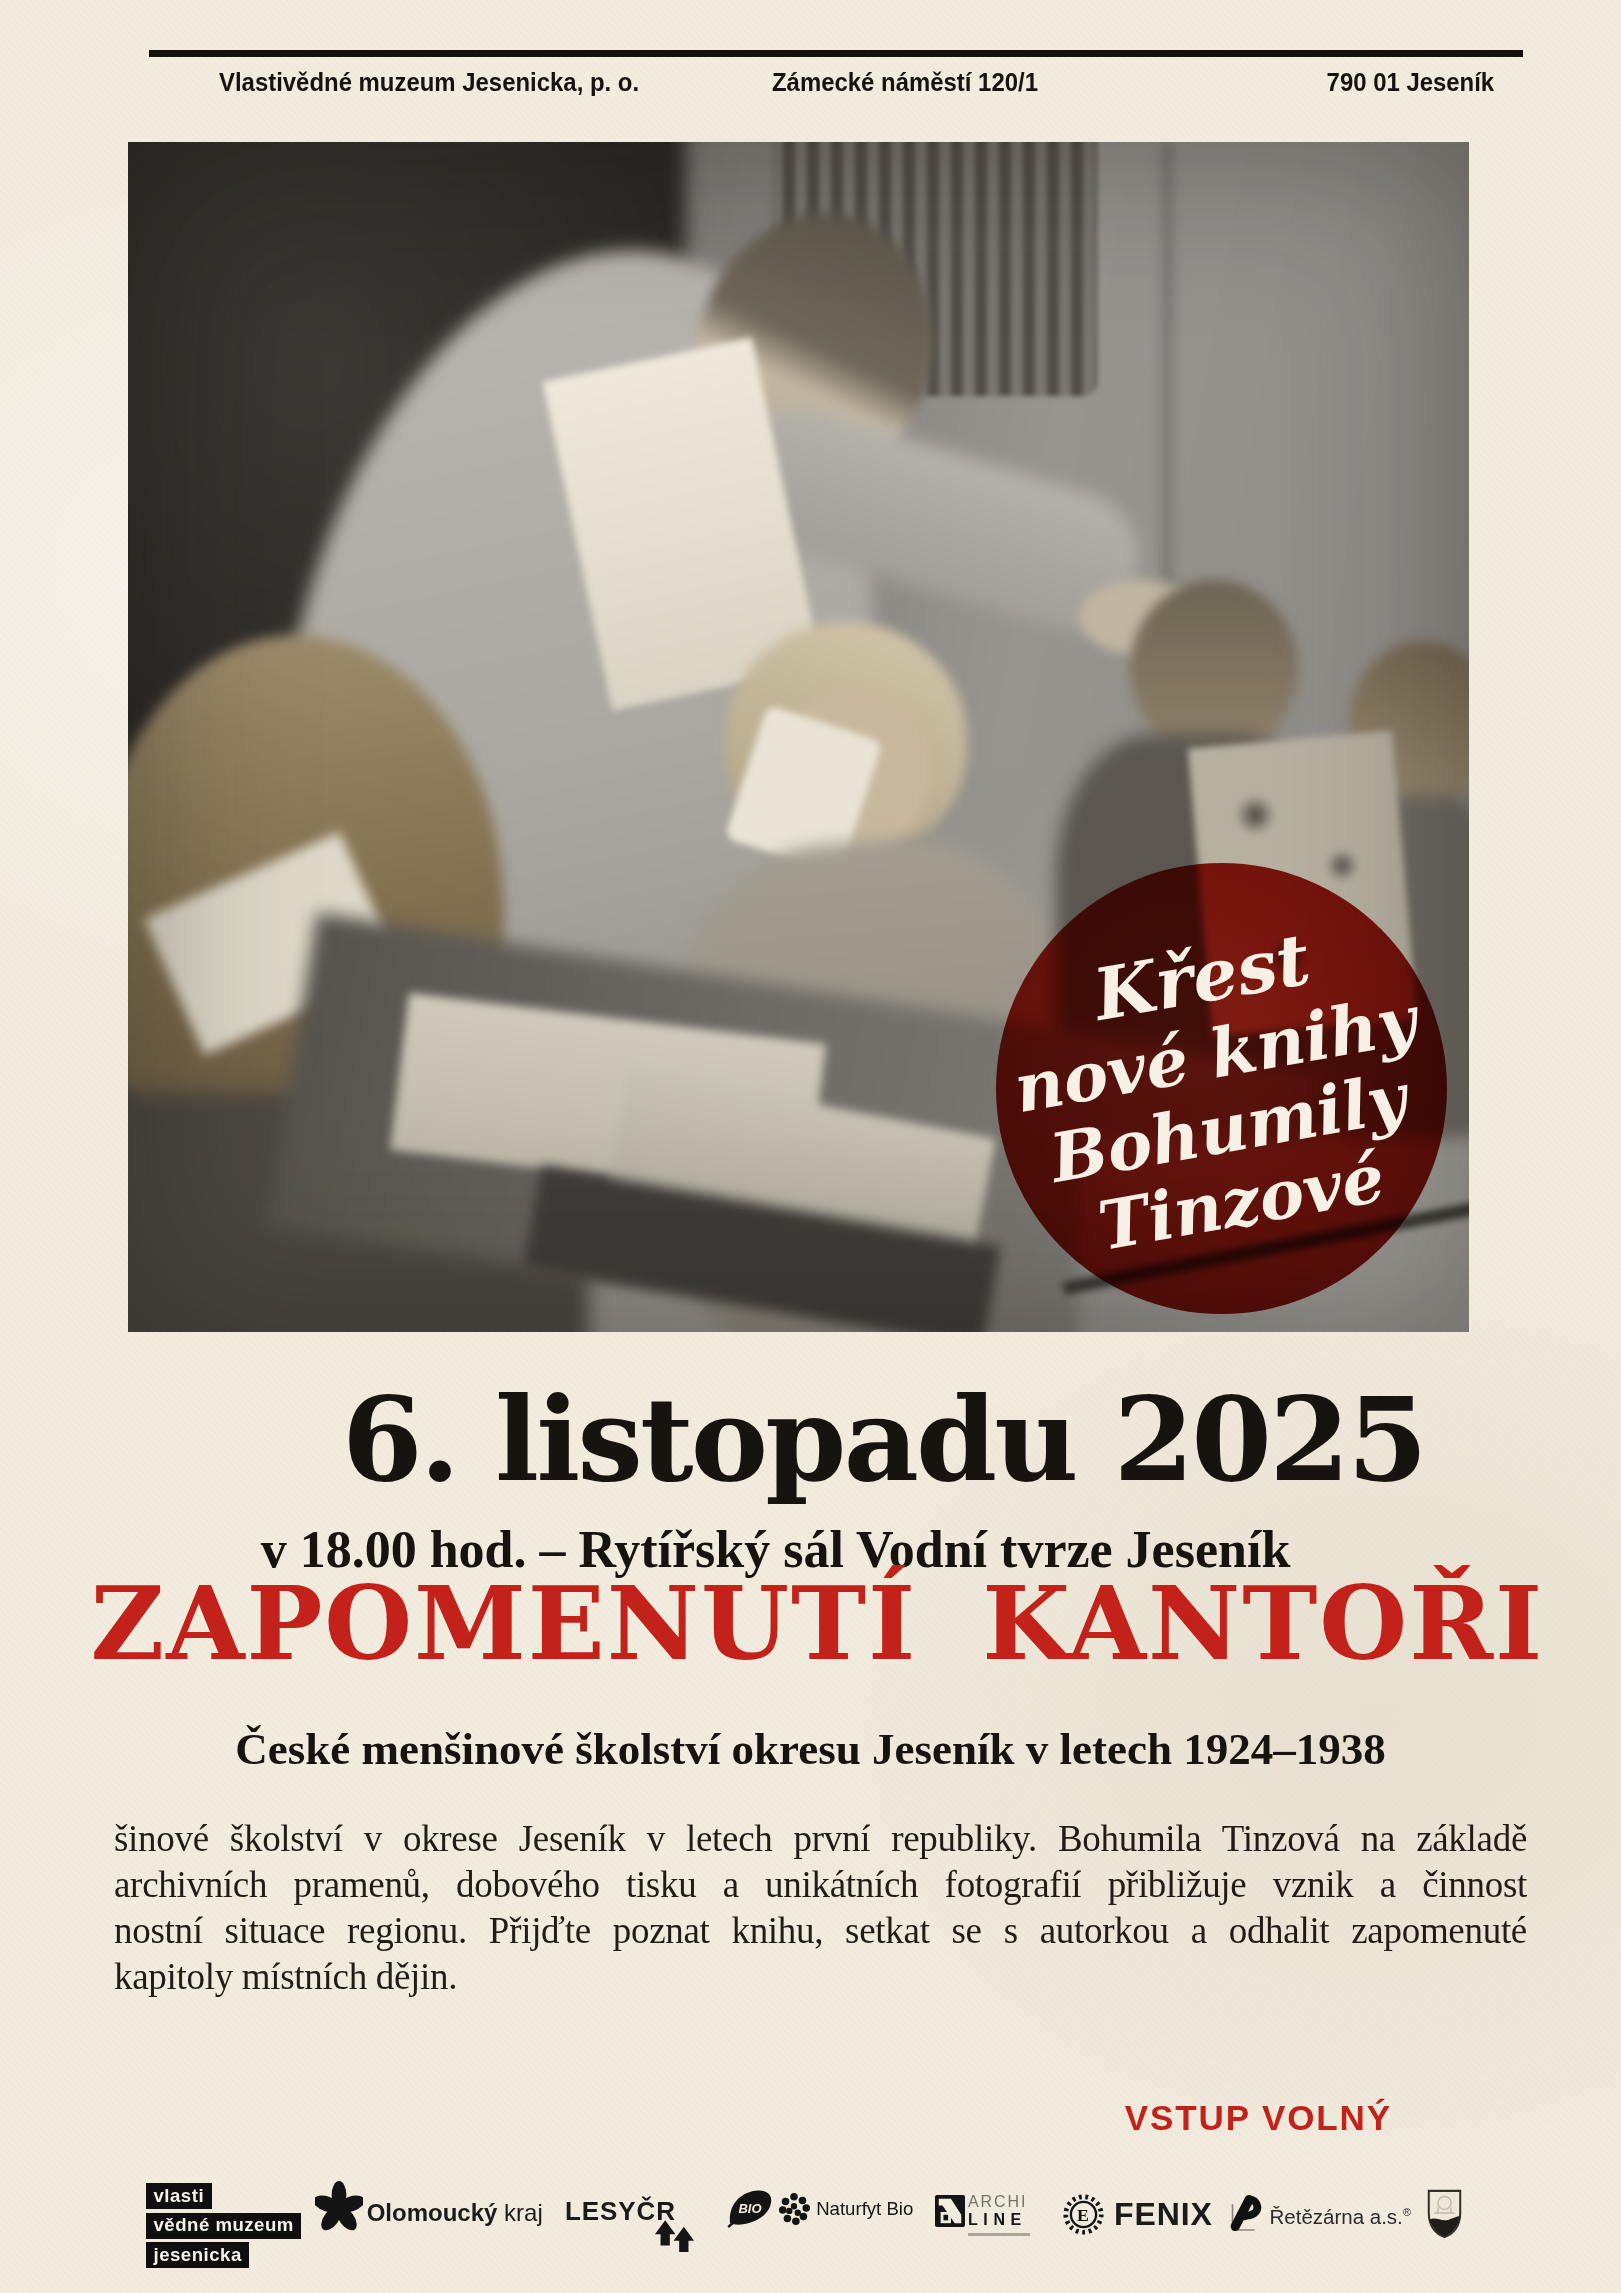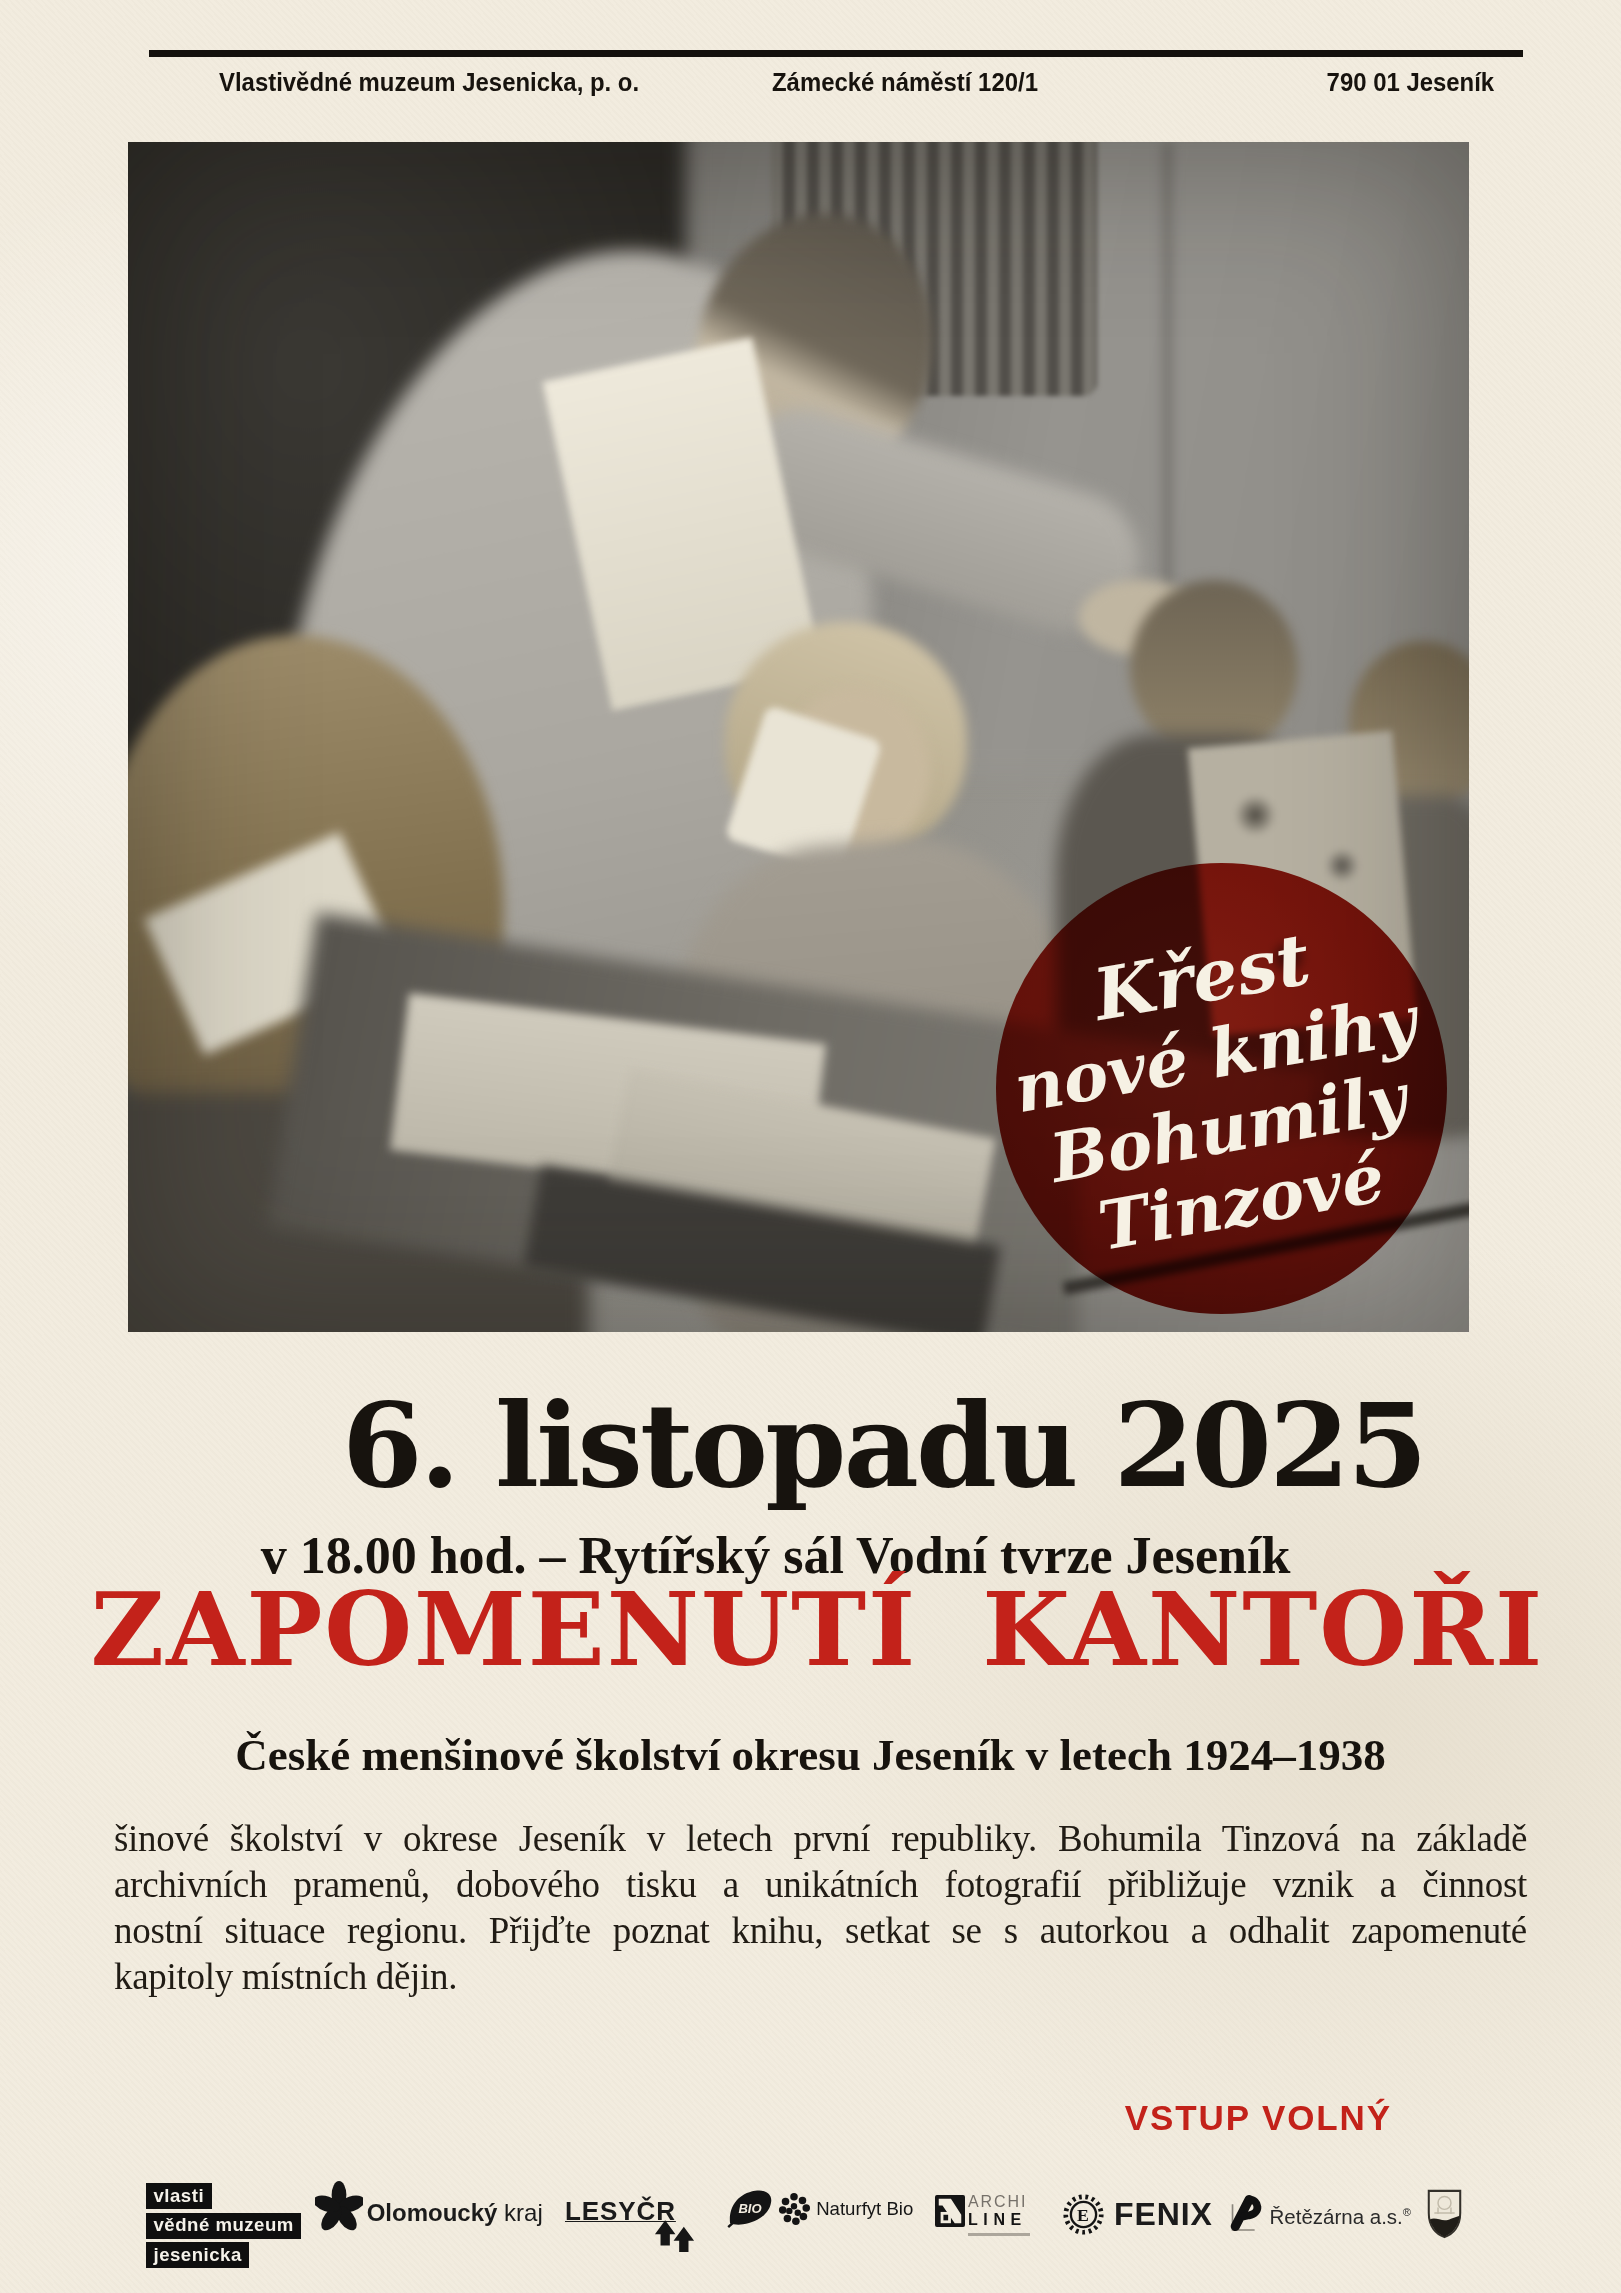--- a/index.html
+++ b/index.html
@@ -26,21 +26,21 @@
   .vignette{position:absolute;inset:0;box-shadow:inset 0 0 177px rgba(24,21,17,.42);}
   .badge-circle{position:absolute;left:868px;top:721px;width:451px;height:451px;border-radius:50%;
     background:radial-gradient(circle at 42% 38%, #b62a1d 0%, #a01a10 55%, #8a130b 100%);
     mix-blend-mode:multiply;}
   .badge-text{position:absolute;left:868px;top:721px;width:451px;height:451px;display:flex;
     flex-direction:column;align-items:center;justify-content:center;transform:rotate(-10deg);
     font-family:"DejaVu Serif",serif;font-weight:bold;font-style:italic;color:#f6f1e4;
     font-size:67px;line-height:1.12;text-align:center;}
   .badge-text div:first-child{font-size:71px;}
   
-  .center-line{position:absolute;left:98px;right:98px;text-align:center;white-space:nowrap;color:#17130e;margin-top:6px;}
+  .center-line{position:absolute;left:98px;right:98px;text-align:center;white-space:nowrap;color:#17130e;}
   .date{top:1370px;font-family:"DejaVu Serif",serif;font-weight:bold;font-size:116px;line-height:1.2;
     letter-spacing:-2.8px;transform:translateX(73px);}
   .venue{top:1520px;font-weight:bold;font-size:52px;transform:translateX(-35px);}
   .title{top:1573px;font-family:"DejaVu Serif",serif;font-weight:bold;font-size:101px;line-height:1;
     color:#c3221a;letter-spacing:1.9px;word-spacing:28px;transform:translateX(-7.5px);}
   .subtitle{top:1723px;font-weight:bold;font-size:45px;}
   .body-block{position:absolute;left:114px;top:1816px;width:1413px;font-size:37px;line-height:46px;
     color:#211c15;letter-spacing:-0.3px;}
   .body-block .bl{text-align:justify;text-align-last:justify;}
   .body-block .bl.last{text-align-last:left;}
@@ -48,21 +48,21 @@
   .entry{position:absolute;right:229px;top:2098px;font-family:"Liberation Sans",sans-serif;
     font-weight:bold;font-size:35px;letter-spacing:1.9px;color:#c3221a;}
   
   .sponsor{position:absolute;color:#1b1b1b;font-family:"Liberation Sans",sans-serif;white-space:nowrap;}
   .museum{left:146px;top:2183px;}
   .m-row{display:table;background:#0f0f0f;color:#f5f2ea;font-weight:bold;font-size:18.6px;
     line-height:1.05;padding:2.8px 7.5px 3.7px;margin-bottom:3.7px;letter-spacing:0.5px;}
   .olomoucky{left:315px;top:2181px;display:flex;align-items:flex-end;}
   .olo-text{font-size:24px;margin-left:3.7px;margin-bottom:3.7px;}
   .olo-text b{font-weight:bold;}
-  .lesy{left:565px;top:2196px;text-decoration:underline;}
+  .lesy{left:565px;top:2196px;}
   .lesy-label{font-size:26px;font-weight:bold;letter-spacing:0.9px;}
   .lesy-arrows{position:absolute;left:89px;top:24px;}
   .naturfyt{left:727px;top:2189px;display:flex;align-items:center;}
   .nat-label{font-size:18.6px;margin-left:6.5px;color:#161616;}
   .archiline{left:935px;top:2194px;display:flex;}
   .archi-col{margin-left:3px;}
   .archi-top{font-size:16px;letter-spacing:1.9px;color:#76716a;line-height:1;}
   .archi-bottom{font-size:16px;font-weight:bold;letter-spacing:5.6px;color:#141414;line-height:1.2;}
   .archi-bar{width:62px;height:2.8px;background:#9a958b;margin-top:3.7px;opacity:.8;}
   .fenix{left:1062px;top:2193px;display:flex;align-items:center;}

